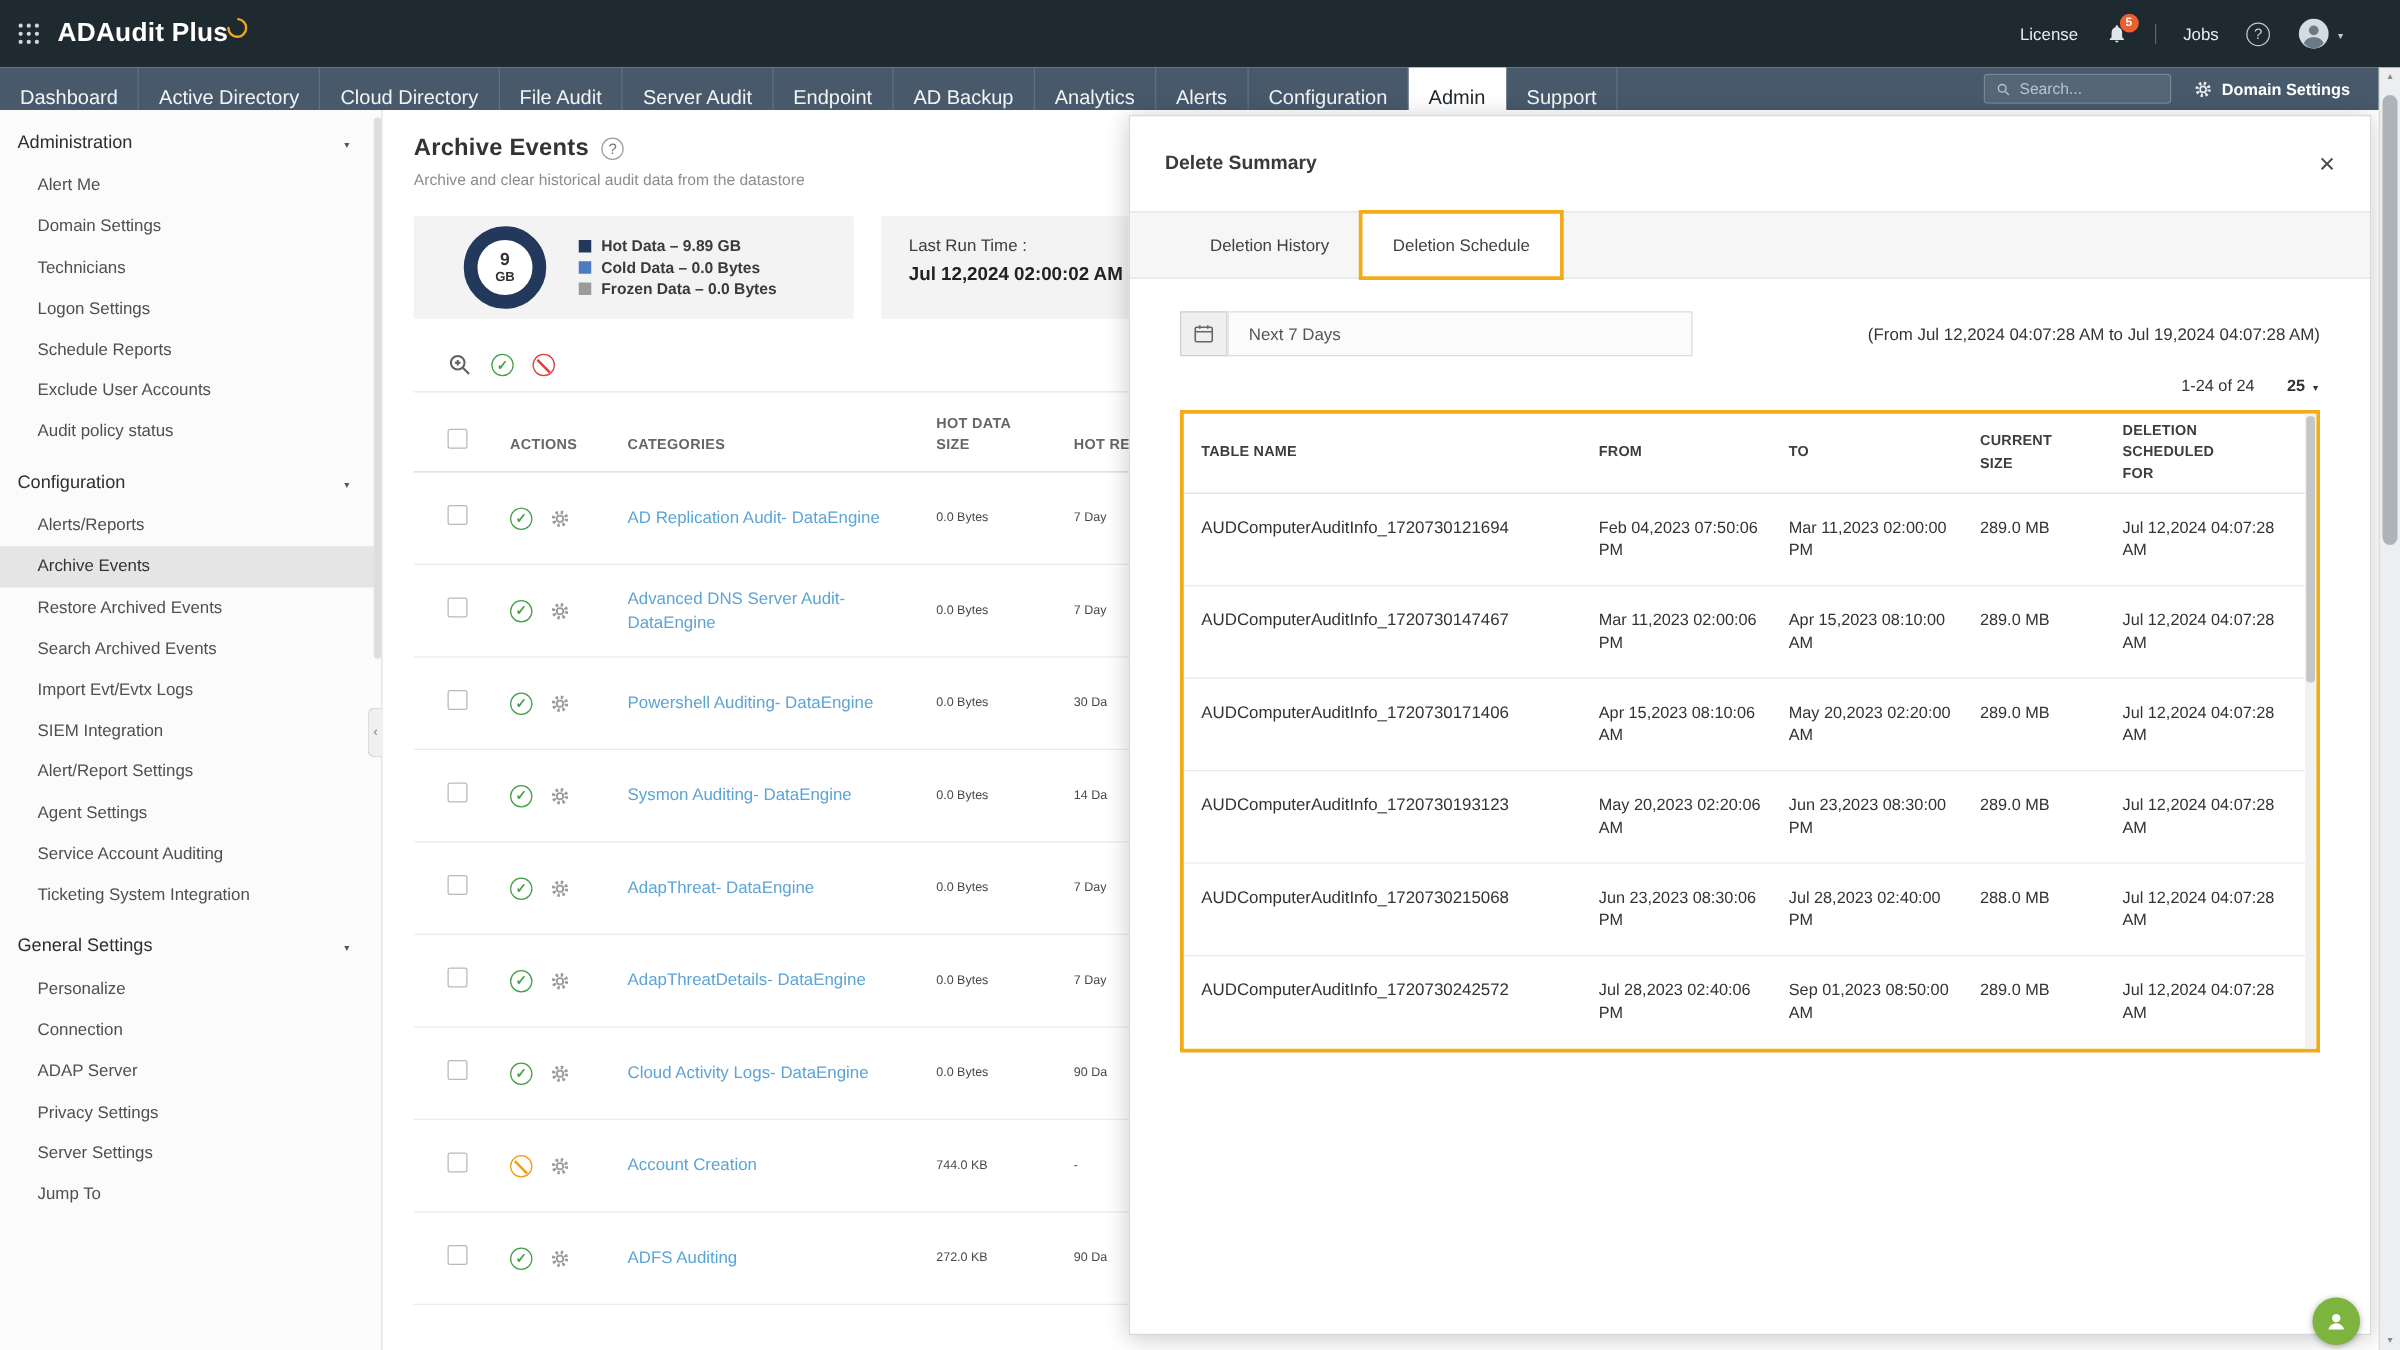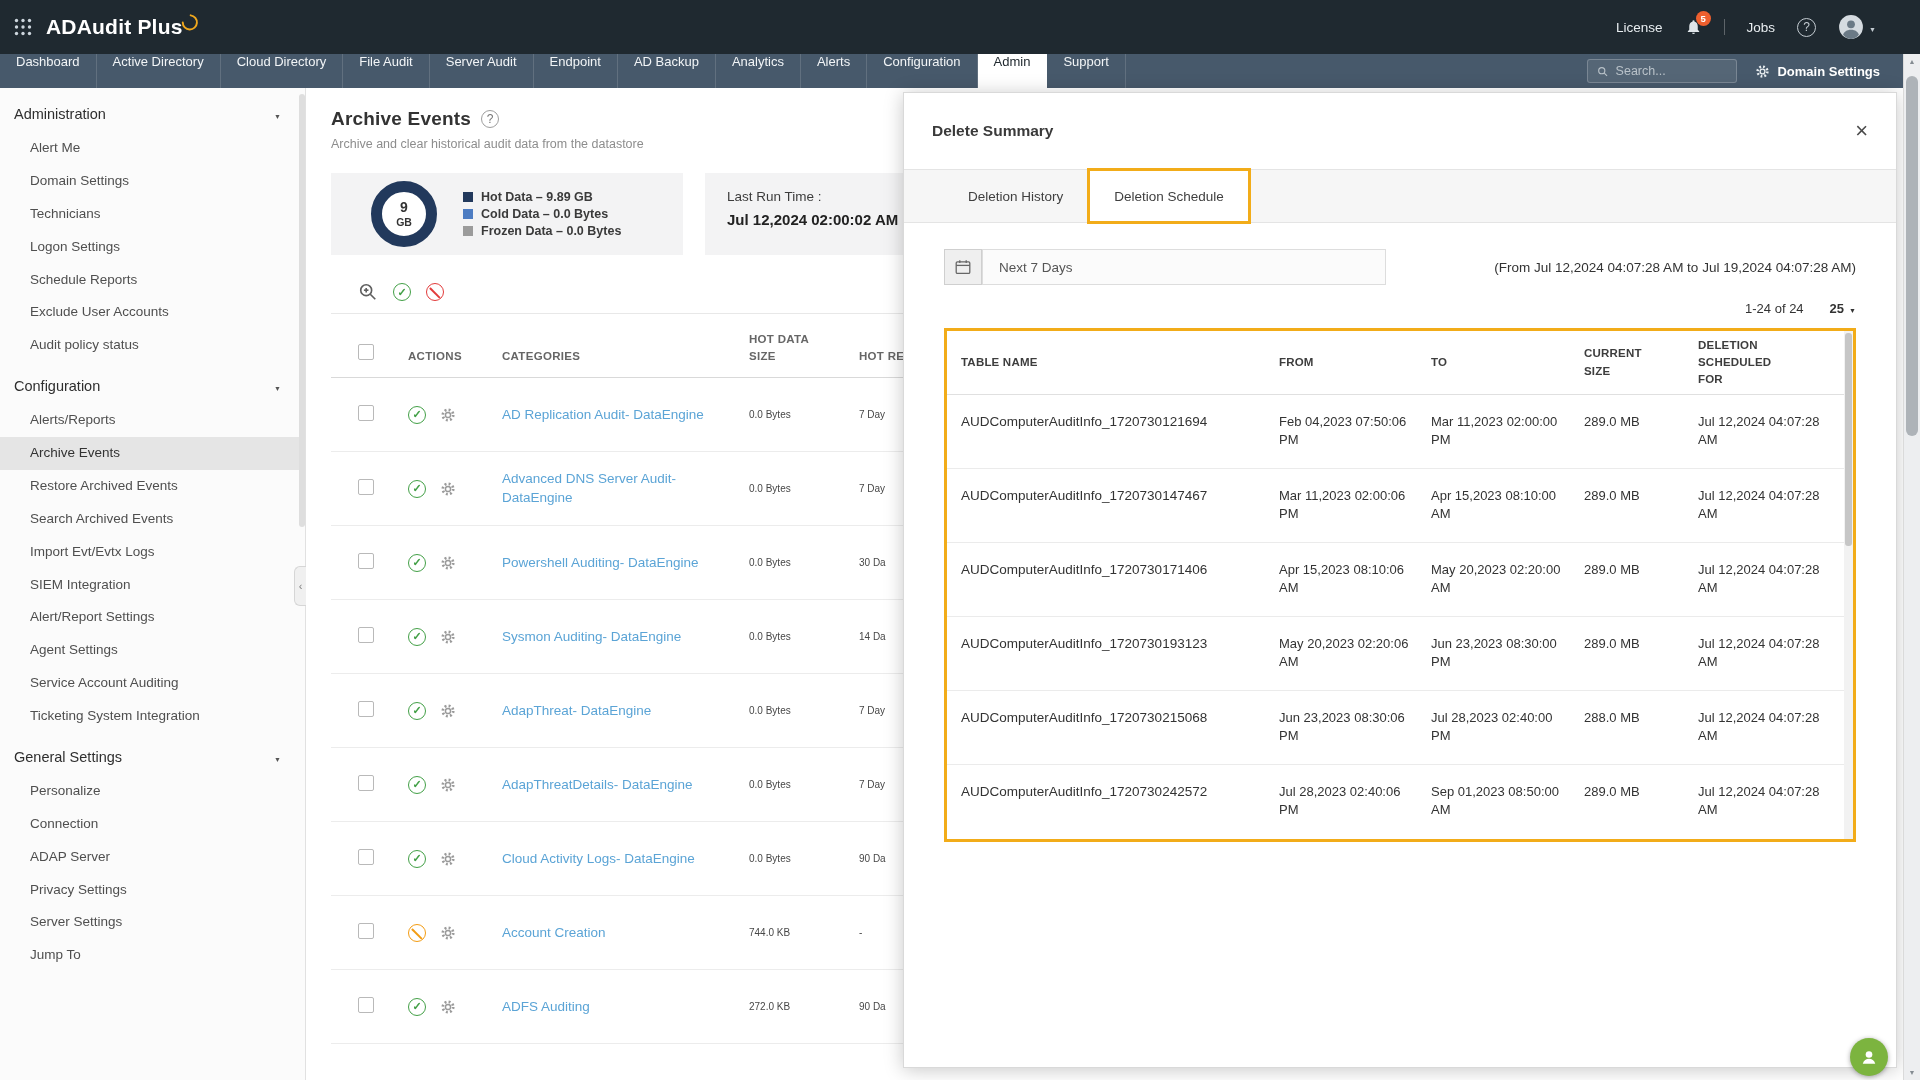--- a/index.html
+++ b/index.html
@@ -21,21 +21,21 @@
   .tdivider { width:1px; height:16px; background:rgba(255,255,255,.28); }
   .help-btn { width:19px; height:19px; border:1.5px solid #c3cbd1; border-radius:50%; color:#c3cbd1;
               font-size:12px; display:flex; align-items:center; justify-content:center; cursor:pointer; }
   .help-btn::after { content:"?"; }
   .avatar-wrap { display:flex; align-items:center; gap:5px; cursor:pointer; }
   .caret-sm::after { content:"▼"; font-size:7px; color:#c3cbd1; }
 
   
   .navbar { height:34px; background:#47596b; display:flex; align-items:stretch; }
   .nav-tabs { display:flex; list-style:none; }
-  .nav-tab { display:flex; align-items:flex-start; padding:0 16px; color:#f2f5f7; font-size:13px;
+  .nav-tab { display:flex; align-items:flex-end; padding:0 16px; color:#f2f5f7; font-size:16px;
              border-right:1px solid rgba(255,255,255,.14); cursor:pointer; white-space:nowrap; }
   .nav-tab.active { background:#fff; color:#20292f; }
   .nav-right { margin-left:auto; display:flex; align-items:center; gap:18px; padding-right:40px; }
   .search-box { display:flex; align-items:center; gap:7px; background:rgba(255,255,255,.08);
                 border:1px solid rgba(255,255,255,.22); border-radius:3px; height:24px; padding:0 9px; width:150px; }
   .search-box input { background:transparent; border:none; outline:none; color:#e8edf0; font-size:12.5px;
                       width:100%; font-family:inherit; }
   .search-box input::placeholder { color:#b9c2c9; }
   .domain-btn { display:flex; align-items:center; gap:7px; color:#fff; font-size:13px; font-weight:600; cursor:pointer; }
 
@@ -113,21 +113,21 @@
   .m-title { font-size:15.5px; font-weight:600; color:#3a3a3a; }
   .m-close { margin-left:auto; font-size:22px; color:#4a4a4a; cursor:pointer; line-height:1; }
   .m-close::after { content:"×"; }
   .m-tabs { height:54px; background:#f6f6f6; border-top:1px solid #e4e4e4; border-bottom:1px solid #e4e4e4;
             display:flex; padding-left:40px; }
   .m-tab { padding:0 24px; display:flex; align-items:center; font-size:13.5px; color:#3f3f3f; cursor:pointer; }
   .m-tab.active { background:#fff; border:3px solid #f2ac19; margin:-2px 0; position:relative; z-index:1; }
   .m-controls { display:flex; align-items:center; margin:26px 40px 0; }
   .cal-btn { width:38px; height:36px; background:#efefef; border:1px solid #cfcfcf; display:flex;
              align-items:center; justify-content:center; cursor:pointer; flex:0 0 auto; }
-  .range-select { width:404px; height:36px; border:1px solid #ddd; background:#fbfbfb; display:flex;
+  .range-select { width:372px; height:36px; border:1px solid #ddd; background:#fbfbfb; display:flex;
                   align-items:center; padding-left:16px; font-size:13.5px; color:#555; cursor:pointer; }
   .range-text { margin-left:auto; font-size:13.5px; color:#333; }
   .m-pagination { display:flex; justify-content:flex-end; align-items:center; gap:26px; margin:16px 40px 0;
                   font-size:13px; color:#333; }
   .page-size { display:flex; align-items:center; gap:5px; cursor:pointer; font-weight:600; }
   .page-size .caret-dk::after { content:"▼"; font-size:7px; color:#333; }
   .m-tablewrap { margin:12px 40px 0; border:3px solid #f2ac19; position:relative; background:#fff; }
   .m-thead, .m-row { display:grid; grid-template-columns:318px 152px 153px 114px 1fr; padding-left:14px; }
   .m-thead { min-height:64px; align-items:center; border-bottom:1px solid #e0e0e0; }
   .m-thead .mh { font-size:11.5px; font-weight:700; color:#3d3d3d; letter-spacing:.2px; line-height:1.5; padding-right:14px; }

